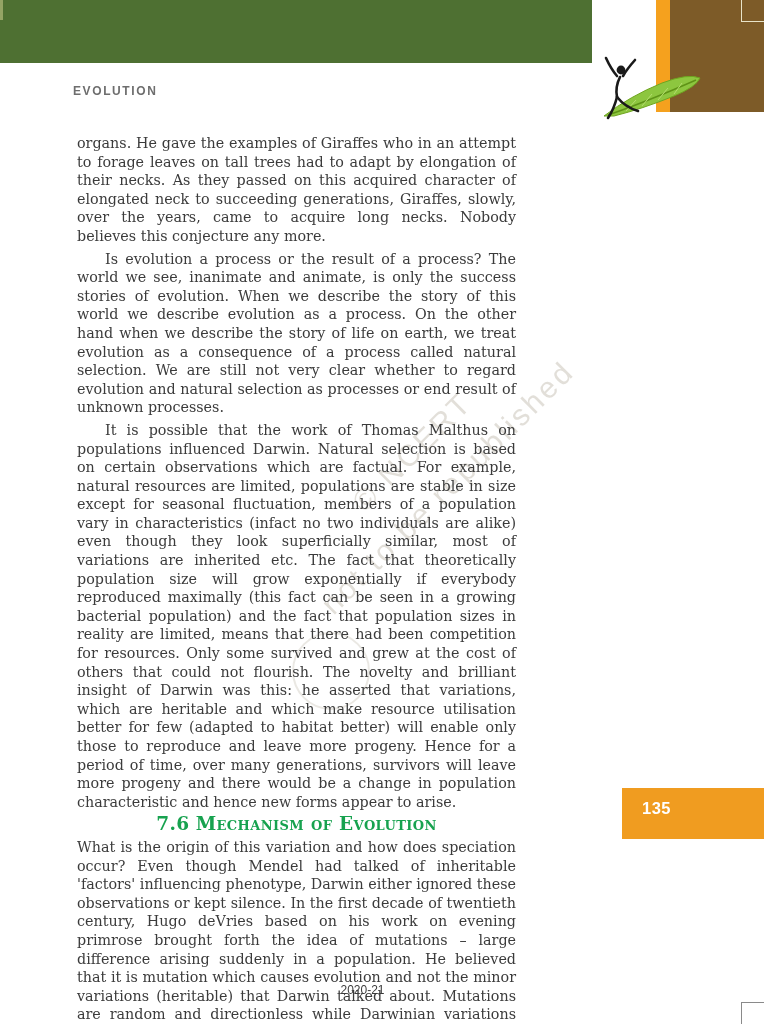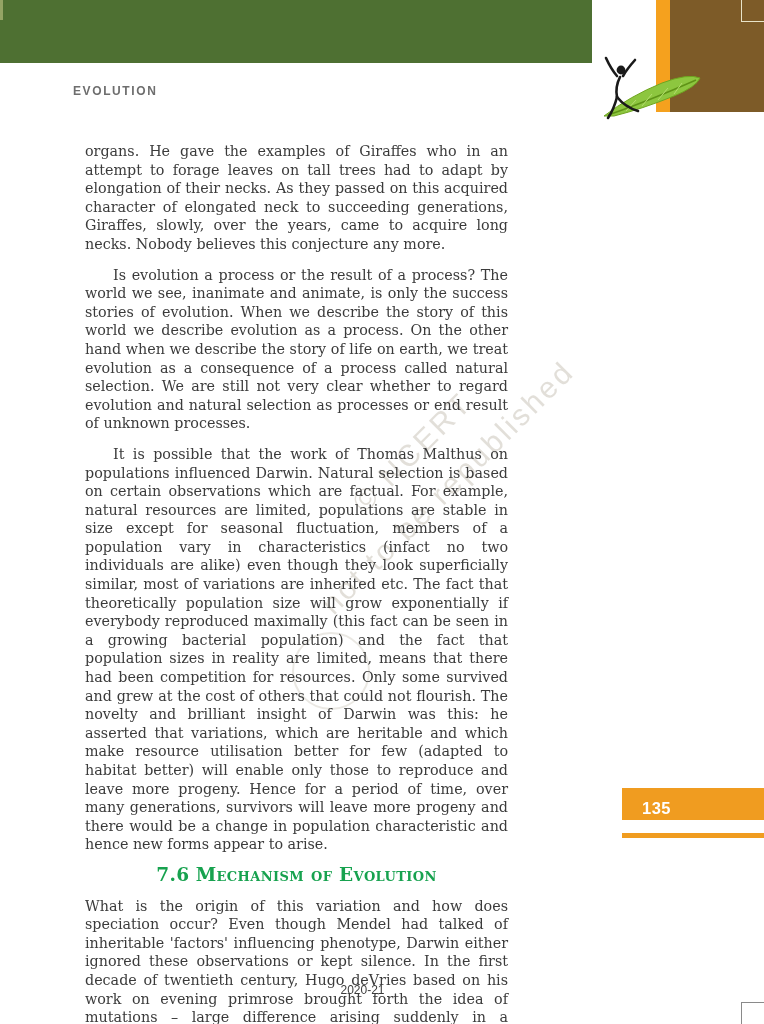--- a/index.html
+++ b/index.html
@@ -18,36 +18,36 @@
 
   .logo{position:absolute;left:596px;top:56px;width:112px;height:70px;}
 
   .running-head{position:absolute;left:73px;top:84px;font-size:12px;letter-spacing:1.6px;
     color:#6e6e6e;font-weight:bold;}
 
   
   .text-col{position:absolute;left:73px;top:130px;width:447px;
     font-family:"DejaVu Serif","Liberation Serif",serif;
     font-size:14.3px;line-height:18.6px;color:#3b3b3b;text-align:justify;}
-  .text-col p{margin:12px;}
+  .text-col p{margin:4px;}
   .text-col p.indent{text-indent:28px;}
   .section-heading{margin:14px 0 9px 0;color:#17a24f;font-weight:bold;font-size:18.5px;
     font-variant:small-caps;letter-spacing:0.4px;text-align:center;text-indent:0;}
   .section-heading .hnum{margin-right:6px;}
   .boldword{font-weight:bold;}
 
   
   .watermark{position:absolute;left:240px;top:420px;width:380px;text-align:center;
     transform:rotate(-45deg);transform-origin:center;color:rgba(158,148,128,0.30);
     font-size:30px;letter-spacing:3px;line-height:50px;pointer-events:none;}
   .wm-circle{position:absolute;left:292px;top:632px;width:74px;height:74px;border-radius:50%;
     border:2px solid rgba(158,148,128,0.22);pointer-events:none;}
 
   
-  .folio-box{position:absolute;left:622px;top:788px;width:142px;height:32px;background:#f09c20;}
+  .folio-box{position:absolute;left:622px;top:788px;width:142px;height:51px;background:#f09c20;}
   .folio-num{position:absolute;left:20px;top:0;line-height:40px;color:#ffffff;
     font-size:16.5px;font-weight:bold;letter-spacing:0.5px;}
   .folio-substrip{position:absolute;left:622px;top:833px;width:142px;height:5px;background:#f09c20;}
 
   .footer{position:absolute;left:0;top:983px;width:725px;text-align:center;
     font-size:12px;color:#3b3b3b;}
 </style>
 </head>
 <body>
 

